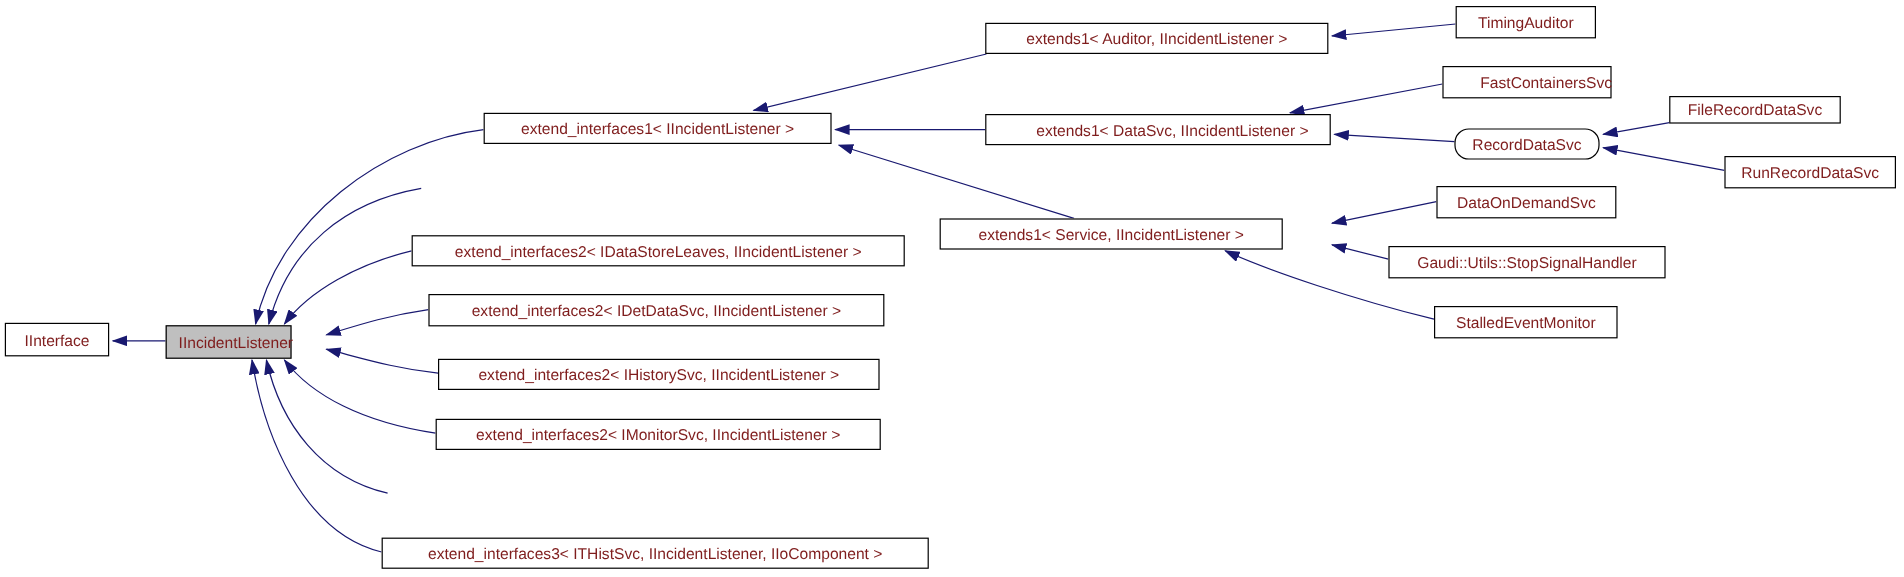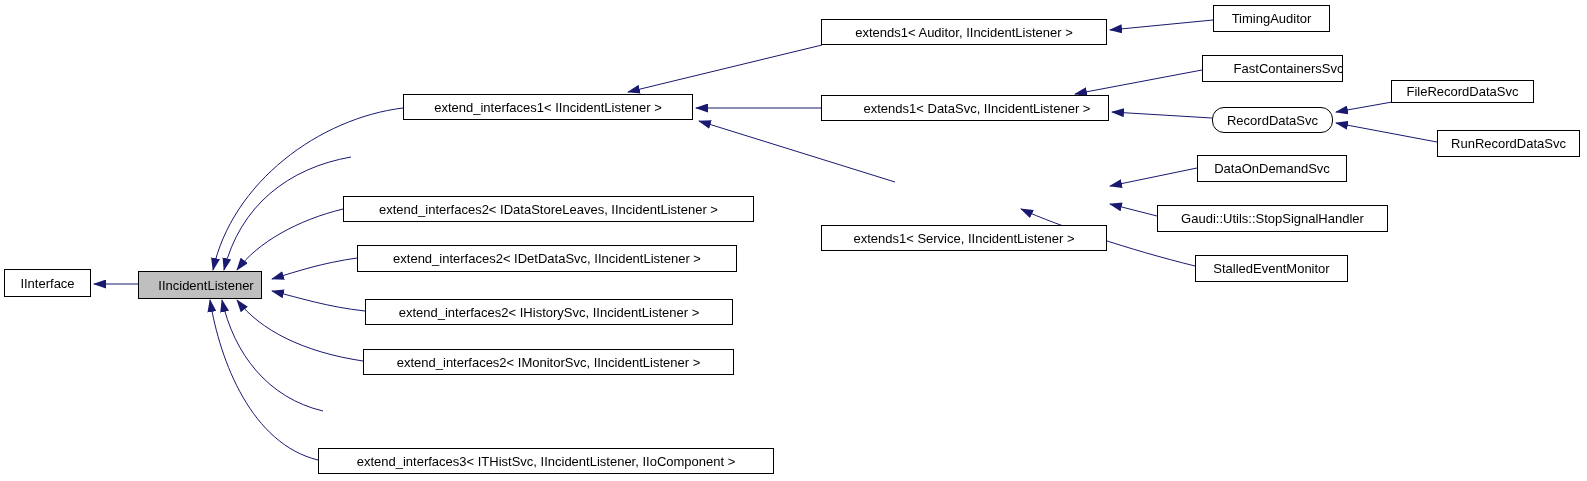--- a/index.html
+++ b/index.html
@@ -25,21 +25,21 @@
   .edge {
     stroke: #191970;
     stroke-width: 1;
     fill: none;
   }
   .node {
     position: absolute;
     box-sizing: border-box;
     border: 1px solid #000000;
     background: #ffffff;
-    color: #000000;
+    color: #7f1d1d;
     font-size: 13px;
     line-height: 1;
     white-space: nowrap;
     display: flex;
     align-items: center;
     justify-content: center;
     cursor: pointer;
   }
   .node.highlight {
     background: #bfbfbf;
@@ -72,32 +72,32 @@
     <path class="edge" marker-end="url(#arrow)" d="M 1202,70 L 1075,94"></path>
     <path class="edge" marker-end="url(#arrow)" d="M 1212,118 L 1112,112"></path>
     <path class="edge" marker-end="url(#arrow)" d="M 1437,94 L 1336,112"></path>
     <path class="edge" marker-end="url(#arrow)" d="M 1437,142 L 1336,123"></path>
     <path class="edge" marker-end="url(#arrow)" d="M 1197,168 L 1110,186"></path>
     <path class="edge" marker-end="url(#arrow)" d="M 1157,216 L 1110,204"></path>
     <path class="edge" marker-end="url(#arrow)" d="M 1195,266 C 1130,250 1058,226 1021,209"></path>
   </svg>
 
   <div class="node" style="left:4px;   top:269px; width:87px;  height:28px;">IInterface</div>
-  <div class="node highlight" style="left:138px; top:271px; width:124px; height:28px;padding-left:12px;">IIncidentListener</div>
+  <div class="node highlight" style="left:138px; top:271px; width:105px; height:28px;padding-left:12px;">IIncidentListener</div>
 
   <div class="node" style="left:403px; top:94px;  width:290px; height:26px;">extend_interfaces1&lt; IIncidentListener &gt;</div>
   <div class="node" style="left:343px; top:196px; width:411px; height:26px;">extend_interfaces2&lt; IDataStoreLeaves, IIncidentListener &gt;</div>
   <div class="node" style="left:357px; top:245px; width:380px; height:27px;">extend_interfaces2&lt; IDetDataSvc, IIncidentListener &gt;</div>
   <div class="node" style="left:365px; top:299px; width:368px; height:26px;">extend_interfaces2&lt; IHistorySvc, IIncidentListener &gt;</div>
   <div class="node" style="left:363px; top:349px; width:371px; height:26px;">extend_interfaces2&lt; IMonitorSvc, IIncidentListener &gt;</div>
   <div class="node" style="left:318px; top:448px; width:456px; height:26px;text-align:right;">extend_interfaces3&lt; ITHistSvc, IIncidentListener, IIoComponent &gt;</div>
 
   <div class="node" style="left:821px; top:19px;  width:286px; height:26px;">extends1&lt; Auditor, IIncidentListener &gt;</div>
   <div class="node" style="left:821px; top:95px;  width:288px; height:26px;padding-left:24px;">extends1&lt; DataSvc, IIncidentListener &gt;</div>
-  <div class="node" style="left:821px; top:182px; width:286px; height:26px;margin-top:43px;">extends1&lt; Service, IIncidentListener &gt;</div>
+  <div class="node" style="left:783px; top:182px; width:286px; height:26px;">extends1&lt; Service, IIncidentListener &gt;</div>
 
   <div class="node" style="left:1213px; top:5px;   width:117px; height:27px;">TimingAuditor</div>
   <div class="node" style="left:1202px; top:55px;  width:141px; height:27px;padding-left:32px;">FastContainersSvc</div>
   <div class="node" style="left:1212px; top:107px; width:121px; height:26px;border-radius:12px;">RecordDataSvc</div>
   <div class="node" style="left:1391px; top:80px;  width:143px; height:23px;">FileRecordDataSvc</div>
   <div class="node" style="left:1437px; top:130px; width:143px; height:27px;">RunRecordDataSvc</div>
   <div class="node" style="left:1197px; top:155px; width:150px; height:27px;">DataOnDemandSvc</div>
   <div class="node" style="left:1157px; top:205px; width:231px; height:27px;">Gaudi::Utils::StopSignalHandler</div>
   <div class="node" style="left:1195px; top:255px; width:153px; height:27px;">StalledEventMonitor</div>
 

